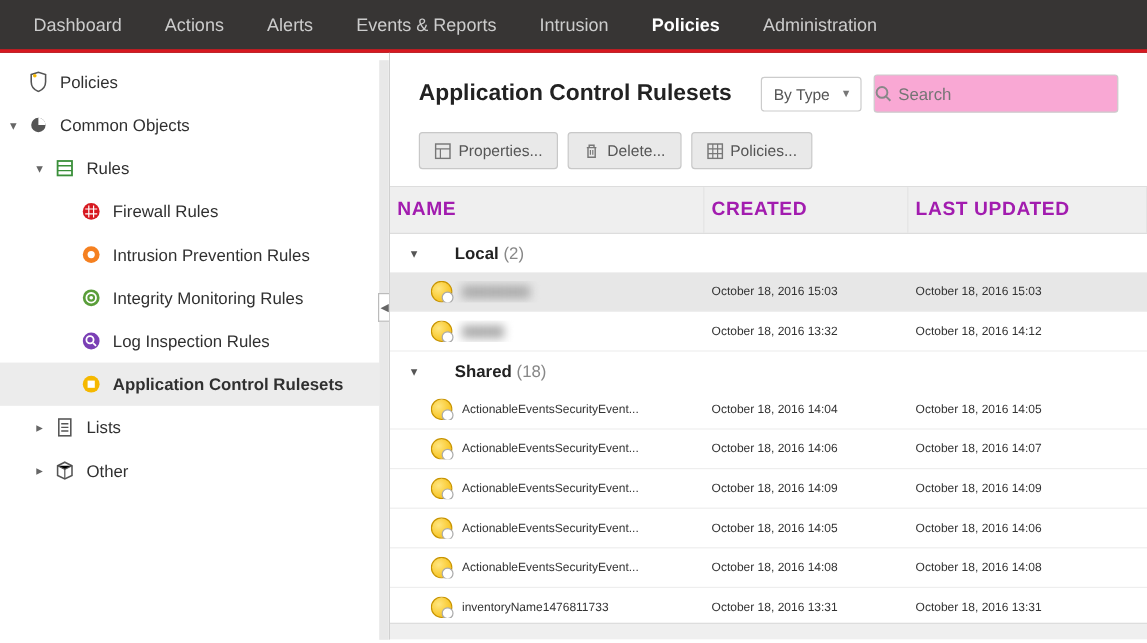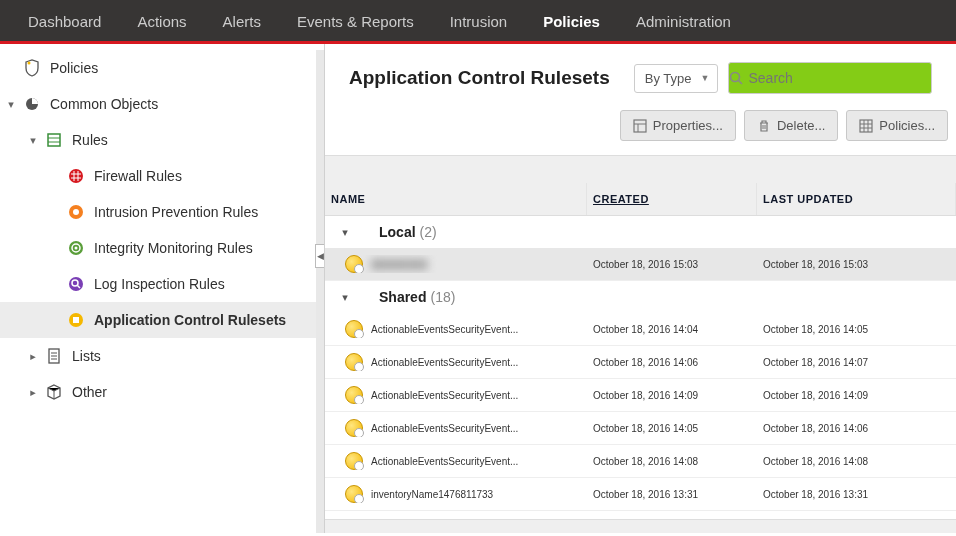--- a/index.html
+++ b/index.html
@@ -79,28 +79,28 @@
   cursor: pointer;
   text-align: right;
 }
 .dropdown::after { content: "▼"; font-size: 9px; color: #777; position: absolute; right: 8px; top: 50%; transform: translateY(-50%); }
 .searchbox {
   flex: 1;
   margin-left: auto;
   position: relative;
   border: 1px solid #ccc;
   border-radius: 3px;
-  background: #84cc16;
+  background: #f9a8d4;
   display: flex;
   align-items: center;
   min-width: 180px;
 }
 .searchbox .sicon { width: 30px; text-align: center; color: #888; font-size: 15px; }
 .searchbox input { border: 0; outline: 0; font-size: 14px; color: #555; padding: 7px 4px; flex: 1; background: transparent; }
-.toolbar { display: flex; gap: 8px; padding: 6px 8px 14px 24px; justify-content: flex-end; }
+.toolbar { display: flex; gap: 8px; padding: 6px 8px 14px 24px; }
 .tool-btn {
   background: #e9e9e9;
   border: 1px solid #c8c8c8;
   border-radius: 3px;
   padding: 7px 12px;
   font-size: 13px;
   color: #555;
   display: flex;
   align-items: center;
   gap: 6px;
@@ -108,23 +108,23 @@
 }
 .tool-btn .bicon { color: #777; font-size: 14px; }
 .grid { flex: 1; overflow: auto; border-top: 1px solid #ddd; position: relative; }
 .grid-header {
   display: flex;
   background: #efefef;
   border-bottom: 1px solid #ddd;
   position: sticky; top: 0;
 }
 .col-name { width: 262px; padding-left: 58px; }
-.col-created { width: 170px; text-decoration: underline; }
+.col-created { width: 170px; }
 .col-updated { flex: 1; }
-.grid-header .col { font-size: 11px; font-weight: bold; color: #0f172a; letter-spacing: 0.5px; padding: 10px 6px; border-right: 1px solid #e4e4e4; margin-top: 27px; }
+.grid-header .col { font-size: 16px; font-weight: bold; color: #a21caf; letter-spacing: 0.5px; padding: 10px 6px; border-right: 1px solid #e4e4e4; }
 .group-row {
   display: flex;
   align-items: center;
   padding: 8px 6px 8px 10px;
   font-size: 14px;
   color: #222;
   cursor: pointer;
 }
 .group-row .gchev { width: 20px; color: #555; font-size: 11px; text-align: center; margin-right: 4px;}
 .group-row .gname { font-weight: bold; padding-left: 20px; }
@@ -136,21 +136,21 @@
   border-bottom: 1px solid #eee;
   font-size: 10px;
   color: #333;
   cursor: pointer;
 }
 .data-row.sel { background: #e7e7e7; }
 .data-row .namecell {
   width: 262px;
   display: flex;
   align-items: center;
-  padding-left: 20px;
+  padding-left: 34px;
   overflow: hidden;
 }
 .data-row .ricon {
   width: 18px; height: 18px; border-radius: 50%;
   background: radial-gradient(circle at 35% 35%, #ffe680, #f5b800);
   border: 1px solid #c89400;
   margin-right: 8px; flex-shrink: 0;
   position: relative;
 }
 .data-row .ricon::after { content: ""; position: absolute; width: 8px; height: 8px; border-radius: 50%; background: #fff; right: -2px; bottom: -2px; border: 1px solid #aaa; }
@@ -369,20 +369,28 @@
             <span class="gcount">(2)</span>
           </div>
           <div class="data-row sel">
             <div class="namecell">
               <span class="ricon"></span>
               <span class="rname blur">████████</span>
             </div>
             <div class="ccell">October 18, 2016 15:03</div>
             <div class="ucell">October 18, 2016 15:03</div>
           </div>
+          <div class="data-row">
+            <div class="namecell">
+              <span class="ricon"></span>
+              <span class="rname blur">█████</span>
+            </div>
+            <div class="ccell">October 18, 2016 13:32</div>
+            <div class="ucell">October 18, 2016 14:12</div>
+          </div>
           <div class="group-row">
             <span class="gchev">▾</span>
             <span class="gname">Shared</span>
             <span class="gcount">(18)</span>
           </div>
           <div class="data-row">
             <div class="namecell">
               <span class="ricon"></span>
               <span class="rname">ActionableEventsSecurityEvent...</span>
             </div>

